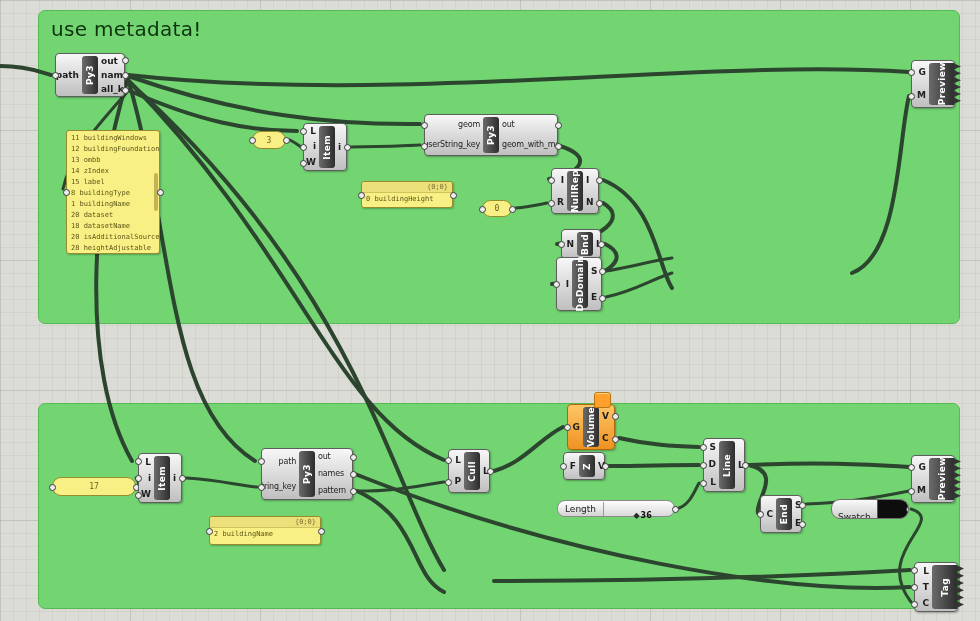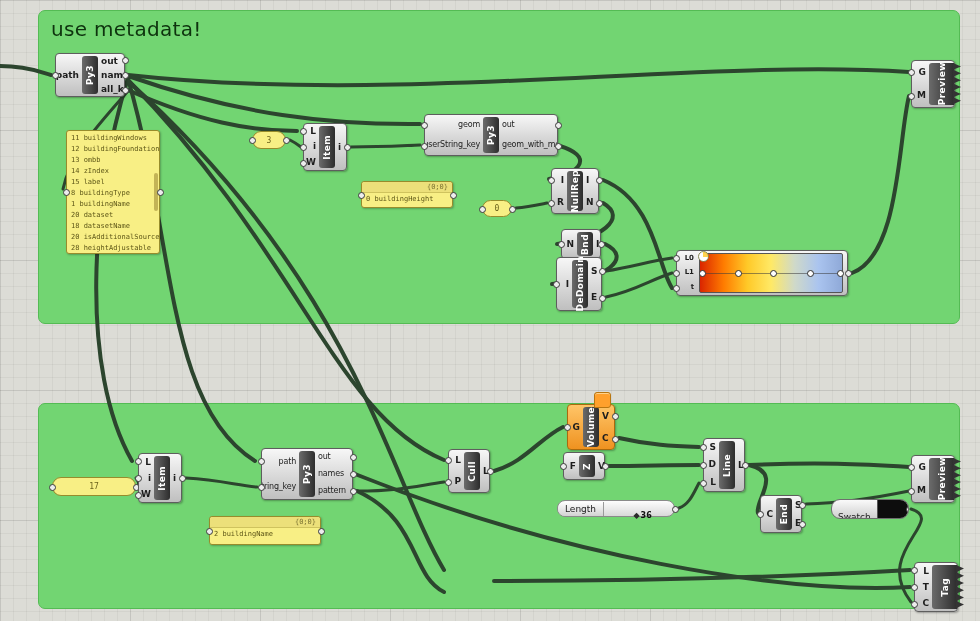--- a/index.html
+++ b/index.html
@@ -250,40 +250,20 @@
         <span class="vt">DeDomain</span>
       </div>
     <div class="col out">
       <span class="p">S</span>
       <span class="p">E</span>
     </div>
     <i class="n r" style="top:9.5px"></i>
     <i class="n r" style="top:36.5px"></i>
   </div>
 
-  <div class="comp" style="left:676px;top:250px;width:172px;height:46px">
-    <i class="n l" style="top:3.7px"></i>
-    <i class="n l" style="top:19px"></i>
-    <i class="n l" style="top:34.3px"></i>
-    <div class="col in" style="flex:0 0 14px">
-      <span class="p" style="font-size:7px">L0</span>
-      <span class="p" style="font-size:7px">L1</span>
-      <span class="p" style="font-size:7px">t</span>
-    </div>
-    <div class="gradbar" style="background: linear-gradient(90deg, rgb(218, 37, 0), rgb(255, 124, 0), rgb(255, 201, 40), rgb(255, 233, 102), rgb(207, 217, 201), rgb(170, 196, 239), rgb(143, 169, 216));">
-      <div class="gradline"></div>
-      <span class="grip-dot" style="left:2%"></span>
-      <span class="grip-dot" style="left:27%"></span>
-      <span class="grip-dot" style="left:52%"></span>
-      <span class="grip-dot" style="left:78%"></span>
-      <span class="grip-dot" style="left:99%"></span>
-      <div class="pie"></div>
-    </div>
-    <i class="n r" style="top:19px"></i>
-  </div>
 
   <div class="comp sink" style="left:911px;top:60px;width:44px;height:48px">
     <i class="n l" style="top:8px"></i>
     <i class="n l" style="top:32px"></i>
     <div class="col in" style="flex:0 0 11px">
       <span class="p">G</span>
       <span class="p">M</span>
     </div>
     <div class="vstrip">
         <span class="vt">Preview</span>

